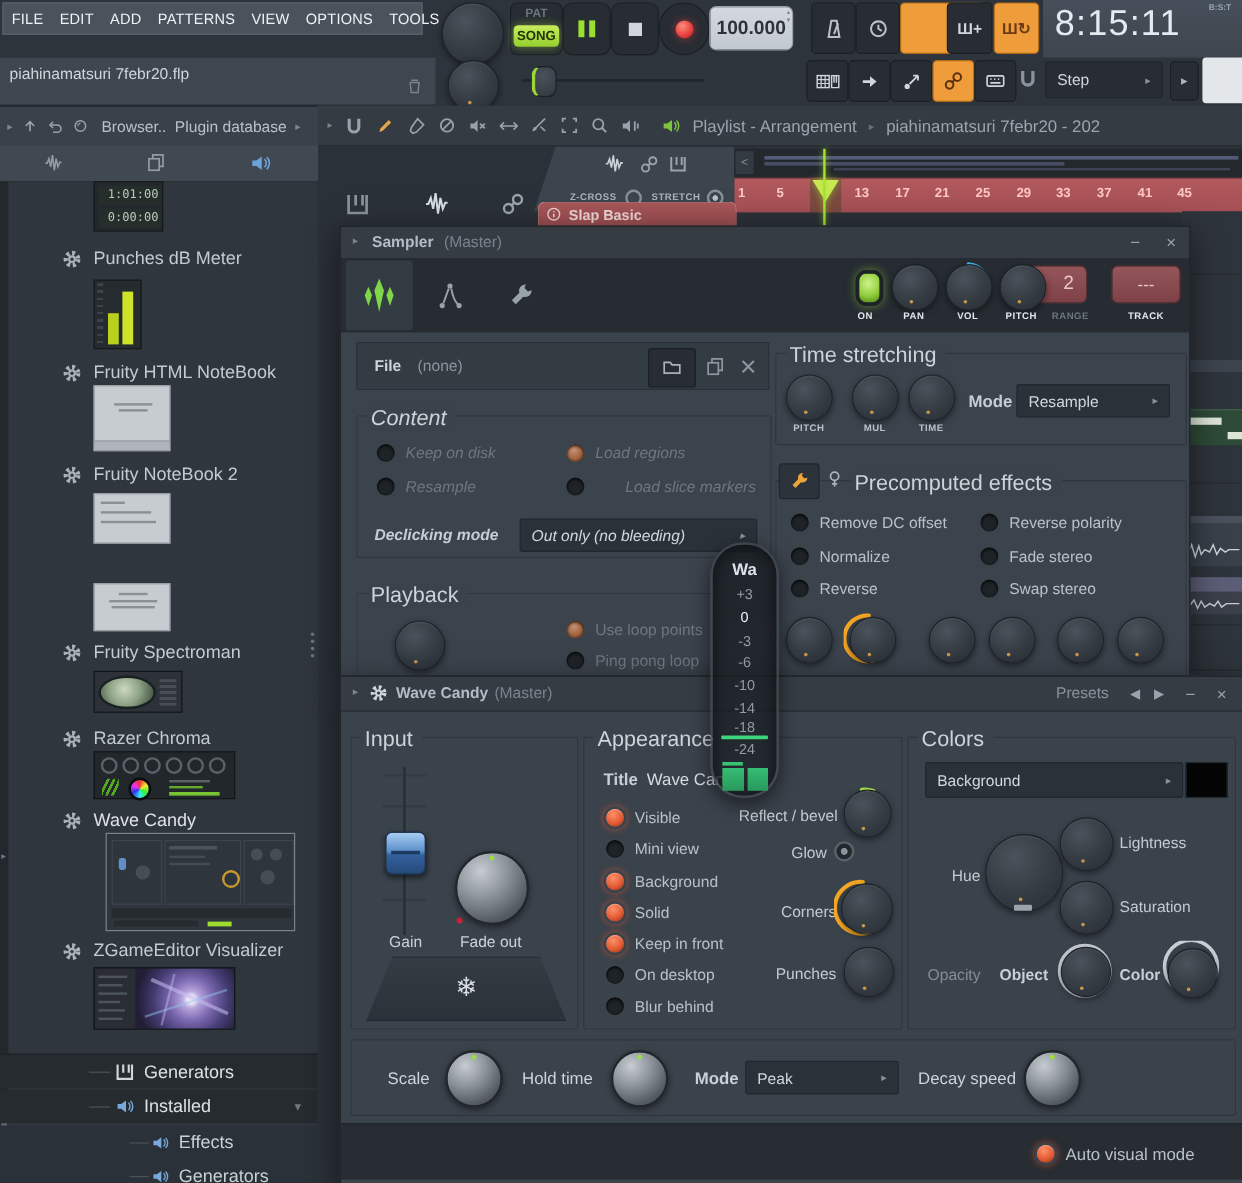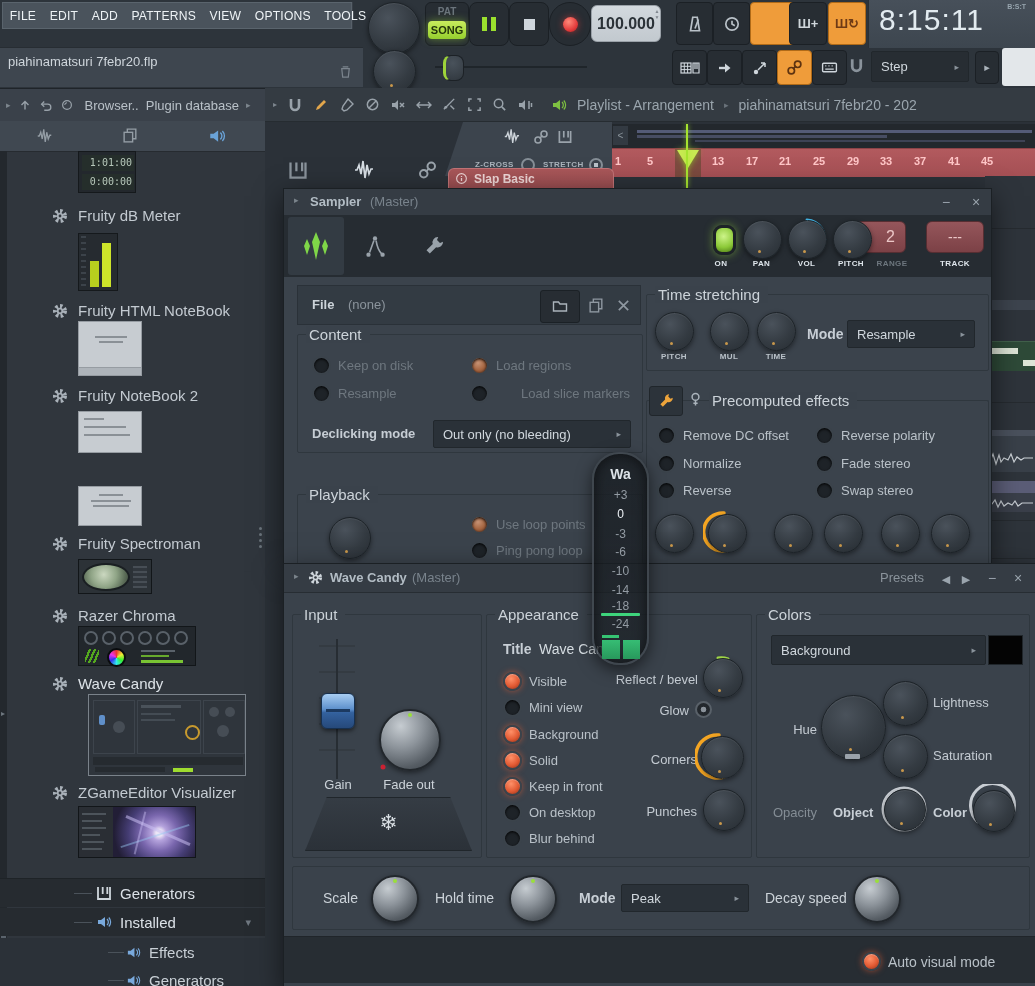--- a/index.html
+++ b/index.html
@@ -38,21 +38,21 @@
   .dim .rlab{color:#6e777f;}
   
   .win{position:absolute;background:#3b434c;border:1px solid #1b2024;
        box-shadow:0 8px 26px rgba(0,0,0,.55);overflow:hidden;}
   .wtitle{position:absolute;left:0;right:0;top:0;height:26px;background:#353c44;
        border-bottom:1px solid #272d33;}
   .wt-main{font-size:13px;color:#b2bcc4;font-weight:bold;}
   .wt-sub{font-size:13px;color:#79838c;}
   .wbtn{position:absolute;top:4px;color:#9aa4ad;font-size:14px;line-height:18px;text-align:center;width:20px;}
   .group{position:absolute;border:1px solid #2f373e;border-radius:2px;}
-  .ghead{position:absolute;background:#3a424b;padding:0 8px 0 3px;font-size:15px;color:#ccd3d9;white-space:nowrap;}
+  .ghead{position:absolute;background:#3a424b;padding:0 8px 0 3px;font-size:18px;color:#ccd3d9;white-space:nowrap;}
   .dd{position:absolute;background:#2a3138;border:1px solid #21272c;color:#d0d7dd;font-size:13px;
       display:flex;align-items:center;padding:0 9px;box-sizing:border-box;border-radius:2px;}
   .dd .arr{margin-left:auto;color:#8a939b;font-size:9px;}
   .lcd{position:absolute;background:linear-gradient(#95565b,#7c4146);border:1px solid #572e32;border-radius:6px;
       color:#ecc7c7;display:flex;align-items:center;justify-content:flex-end;padding:0 10px;box-sizing:border-box;}
   .klabel{position:absolute;font-size:8px;font-weight:bold;color:#dfe6ec;text-align:center;letter-spacing:.4px;}
   
   .bitem{position:absolute;left:0;width:100%;height:22px;}
   .bgear{position:absolute;left:52px;top:2px;width:16px;height:16px;color:#a9b1b9;}
   .blab{position:absolute;left:78px;top:1px;font-size:15px;color:#c3cad1;white-space:nowrap;}
@@ -347,21 +347,21 @@
 
     <div class="thumb" style="left:78px;top:62px;width:58px;height:42px;background:#23282d;border:1px solid #15191c;">
       <div class="abs" style="left:3px;top:3px;width:52px;height:16px;background:#252e2b;color:#b7c8ba;font-family:'DejaVu Sans Mono',monospace;font-size:10px;text-align:right;line-height:16px;padding-right:2px;box-sizing:border-box;">1:01:00</div>
       <div class="abs" style="left:3px;top:22px;width:52px;height:16px;background:#252e2b;color:#b7c8ba;font-family:'DejaVu Sans Mono',monospace;font-size:10px;text-align:right;line-height:16px;padding-right:2px;box-sizing:border-box;">0:00:00</div>
     </div>
 
     <div class="bitem" style="top:117px;">
       <svg class="bgear ic">
           <use href="#i-gear"></use>
         </svg>
-      <span class="blab">Fruity dB Meter</span>
+      <span class="blab">Punches dB Meter</span>
     </div>
     <div class="thumb" style="left:78px;top:144px;width:40px;height:58px;background:#262b30;border:1px solid #15191c;">
       <div class="abs" style="left:2px;top:2px;width:5px;height:52px;background:repeating-linear-gradient(#3c434a 0 2px,transparent 2px 6px);"></div>
       <div class="abs" style="left:11px;bottom:3px;width:9px;height:26px;background:#b8cf1e;"></div>
       <div class="abs" style="left:23px;bottom:3px;width:9px;height:44px;background:#cde42a;"></div>
     </div>
 
     <div class="bitem" style="top:212px;">
       <svg class="bgear ic">
           <use href="#i-gear"></use>
@@ -680,21 +680,21 @@
           </svg>
       </div>
       <svg class="abs ic" style="left:290px;top:11px;width:17px;height:17px;color:#8f98a1;">
           <use href="#i-copy"></use>
         </svg>
       <svg class="abs ic" style="left:318px;top:12px;width:15px;height:15px;color:#8f98a1;">
           <use href="#i-x"></use>
         </svg>
     </div>
 
-    <div class="group" style="left:13px;top:145px;width:344px;height:117px;">
+    <div class="group" style="left:13px;top:157px;width:344px;height:117px;font-style:italic;">
       <span class="ghead" style="left:8px;top:-9px;">Content</span>
       <div class="rrow dim" style="left:14px;top:21px;">
         <span class="radio"></span>
           <span class="rlab">Keep on disk</span>
       </div>
       <div class="rrow dim" style="left:172px;top:21px;">
         <span class="radio dimon"></span>
           <span class="rlab">Load regions</span>
       </div>
       <div class="rrow dim" style="left:14px;top:49px;">

